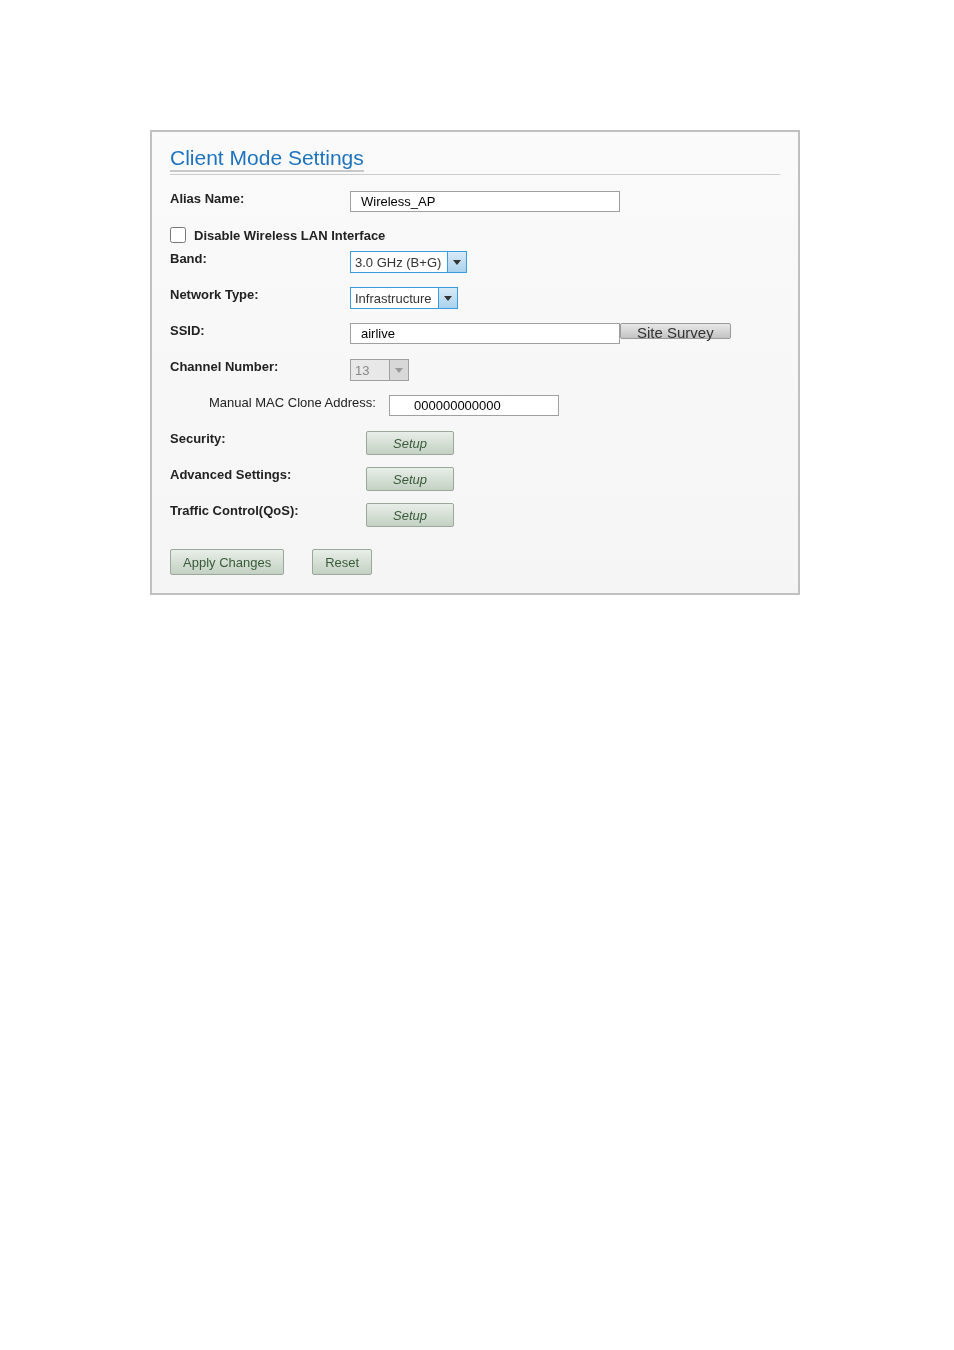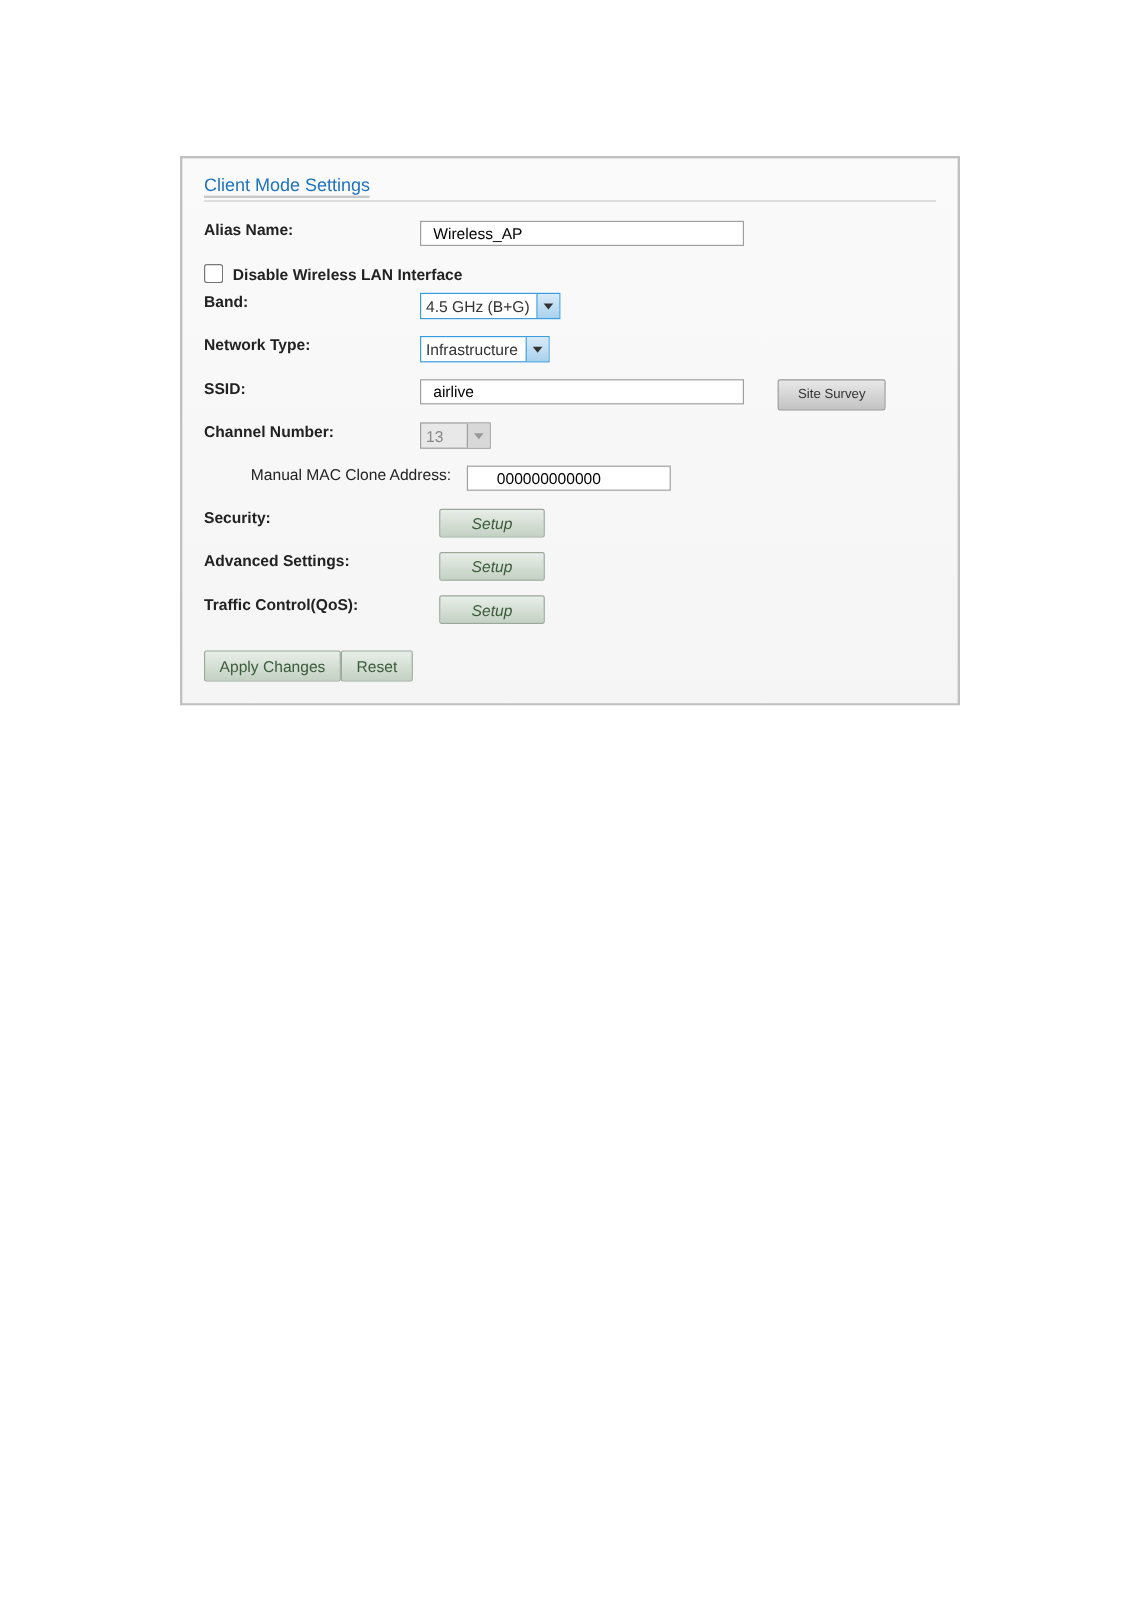--- a/index.html
+++ b/index.html
@@ -10,21 +10,21 @@
     }
     .panel {
       margin: 130px 0 0 150px;
       width: 650px;
       border: 2px solid #c0c0c0;
       padding: 10px 18px 18px 18px;
       box-sizing: border-box;
       background: linear-gradient(180deg, #fafafa 0%, #f5f5f5 100%);
     }
     .page-title {
-      font-size: 15px;
+      font-size: 21px;
       color: #1e73be;
       font-weight: normal;
       margin: 4px 0 2px 0;
       display: inline-block;
       border-bottom: 2px solid #c9c9c9;
     }
     .title-rule {
       border: none;
       border-top: 1px solid #ccc;
       margin: 0 0 16px 0;
@@ -143,34 +143,33 @@
       height: 26px;
       font-size: 13px;
       color: #3a5a3a;
       background: linear-gradient(180deg, #e8eee8 0%, #c3d1c3 100%);
       border: 1px solid #9aa79a;
       border-radius: 2px;
       cursor: pointer;
       padding: 0 12px;
     }
     .btn-survey {
-      height: 26px;
-      font-size: 11px;
+      height: 16px;
+      font-size: 15px;
       color: #333;
       background: linear-gradient(180deg, #e8e8e8 0%, #c3c3c3 100%);
       border: 1px solid #9a9a9a;
       border-radius: 2px;
       cursor: pointer;
       padding: 0 16px;
-      margin-left: 28px;
     }
     .bottom-actions {
       margin-top: 18px;
       display: flex;
-      gap: 0;
+      gap: 28px;
     }
   </style>
 </head>
 <body>
 
 <div class="panel">
   <span class="page-title">Client Mode Settings</span>
   <hr class="title-rule">
 
   <div class="form-row">
@@ -179,21 +178,21 @@
   </div>
 
   <div class="checkbox-row">
     <input type="checkbox" style="">
     <label>Disable Wireless LAN Interface</label>
   </div>
 
   <div class="form-row">
     <div class="form-label">Band:</div>
     <div class="select-wrap">
-      <span class="select-val">4.5 GHz (B+G)</span>
+      <span class="select-val">3.0 GHz (B+G)</span>
       <span class="select-btn">
           <span class="tri-down"></span>
         </span>
     </div>
   </div>
 
   <div class="form-row">
     <div class="form-label">Network Type:</div>
     <div class="select-wrap">
       <span class="select-val">Infrastructure</span>

